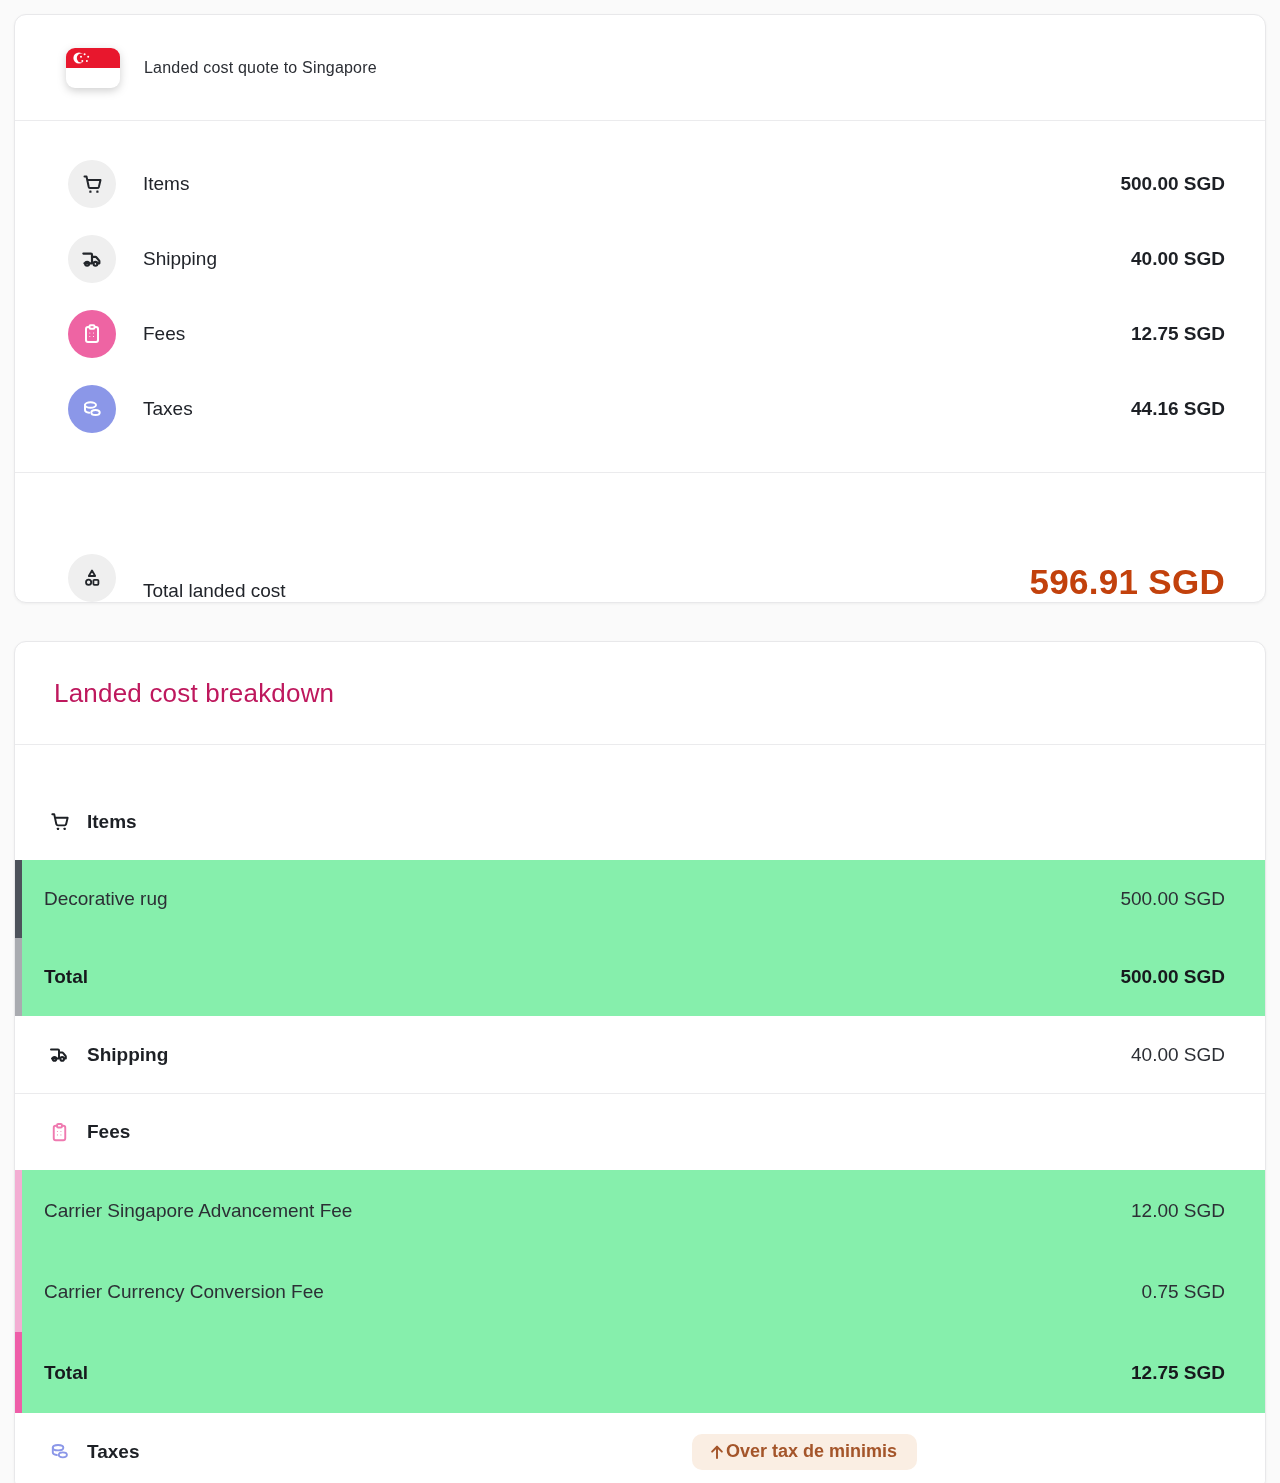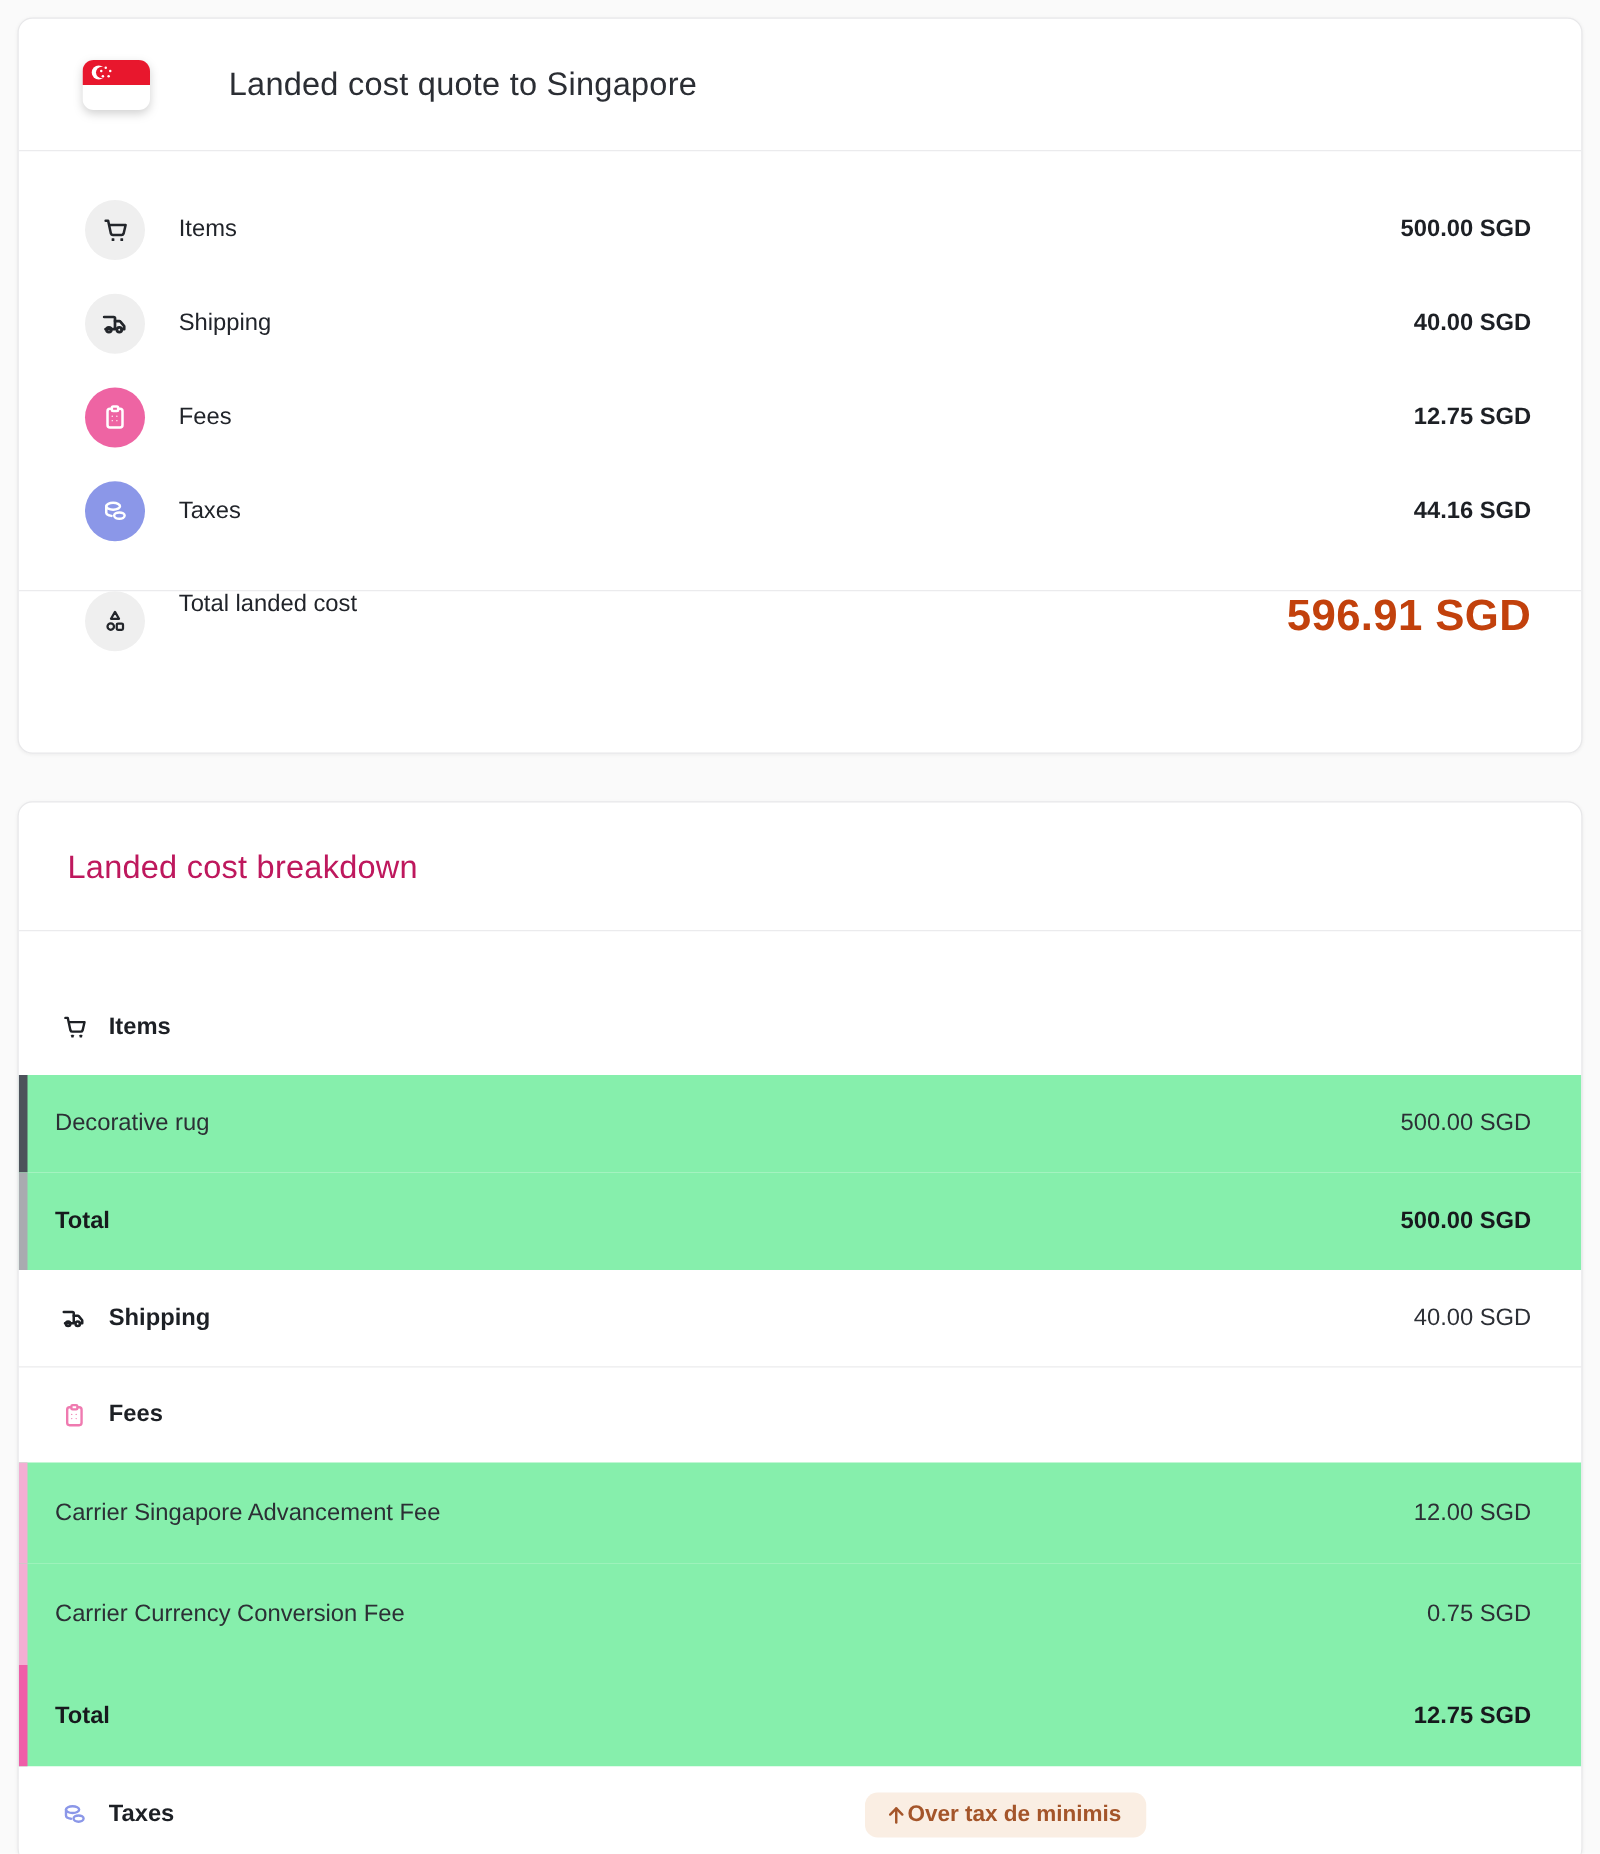--- a/index.html
+++ b/index.html
@@ -27,21 +27,21 @@
     display: flex;
     align-items: center;
     padding: 0 40px 0 51px;
   }
   .flag-wrap {
     width: 54px; height: 40px;
     margin-right: 24px;
     filter: drop-shadow(0 3px 4px rgba(0,0,0,0.18));
     flex: 0 0 auto;
   }
-  .q-title { font-size: 26px; color: #2b2e34; letter-spacing: .2px; margin-left: 39px; }
+  .q-title { font-size: 16px; color: #2b2e34; letter-spacing: .2px; }
 
   .q-list { padding: 25px 0 26px 0; }
   .q-row {
     height: 75px;
     display: flex;
     align-items: center;
     padding: 0 40px 0 53px;
   }
   .icon-circle {
     width: 48px; height: 48px;
@@ -52,21 +52,21 @@
     flex: 0 0 auto;
   }
   .icon-circle.pink { background: #ee64a3; }
   .icon-circle.blue { background: #8b97e8; }
   .q-label { font-size: 19px; font-weight: 500; color: #21242a; }
   .q-value { margin-left: auto; font-size: 19px; font-weight: 600; color: #1d2025; }
 
   .q-total-row {
     height: 129px;
     display: flex;
-    align-items: flex-start;
+    align-items: flex-end;
     padding: 0 40px 0 53px;
   }
   .q-total-value {
     margin-left: auto;
     font-size: 35px;
     font-weight: 600;
     color: #c2410c;
     letter-spacing: .3px;
   }
 

